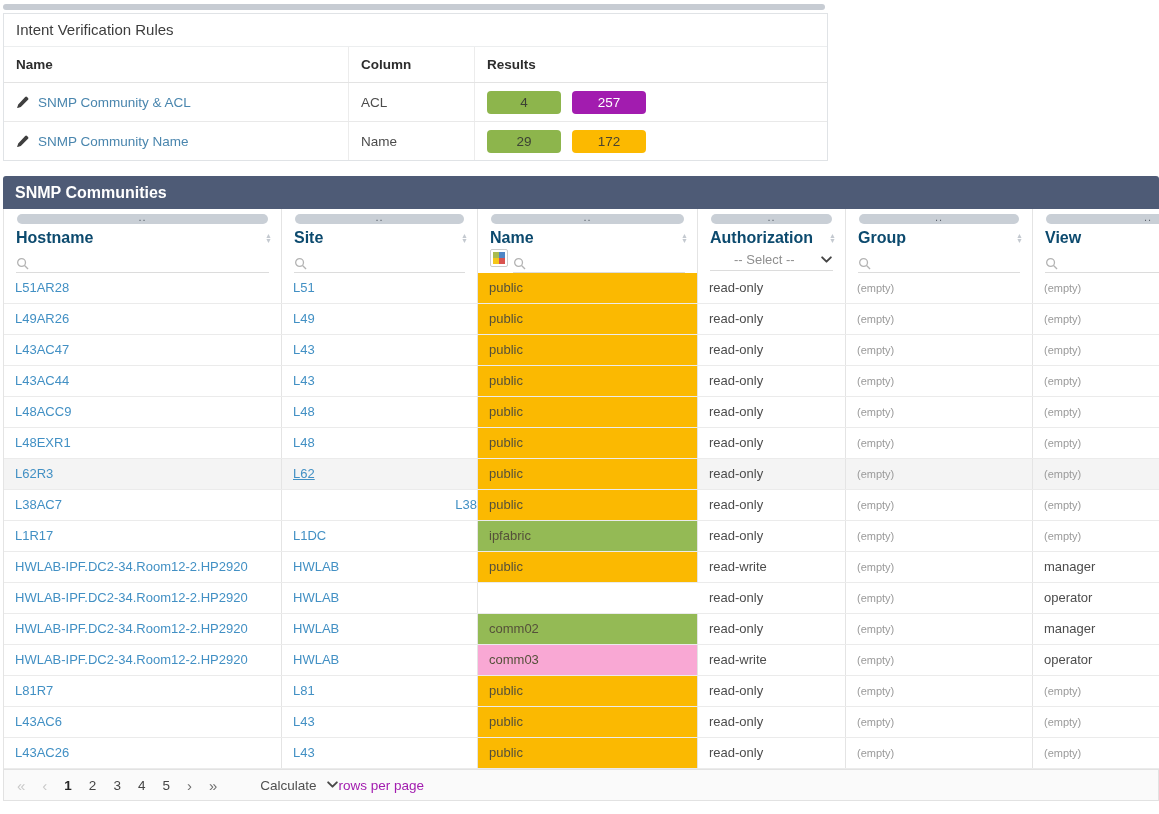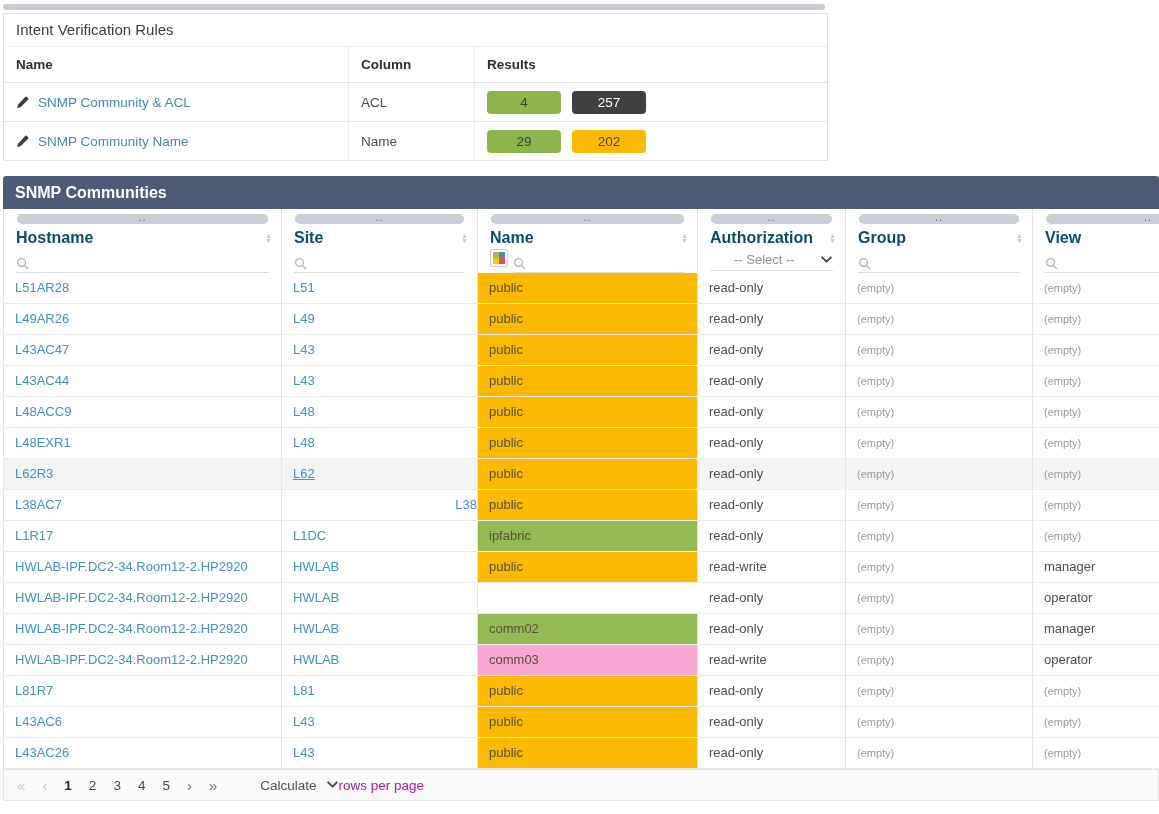--- a/index.html
+++ b/index.html
@@ -92,38 +92,38 @@
               <path d="M11.3 1.2a1.6 1.6 0 0 1 2.3 0l1.2 1.2a1.6 1.6 0 0 1 0 2.3l-8.9 8.9-3.9 1.2a.4.4 0 0 1-.5-.5l1.2-3.9z"></path>
             </svg>
       </span>
       <a class="rule-name">SNMP Community &amp; ACL</a>
     </div>
     <div class="c1-w-col">
           <span class="c1-colval">ACL</span>
         </div>
     <div class="c1-w-res">
       <span class="badge" style="background: rgb(141, 181, 76); color: rgb(60, 66, 52);">4</span>
-      <span class="badge" style="background: #404040; color: rgb(255, 255, 255);">257</span>
+      <span class="badge" style="background: #a21caf; color: rgb(255, 255, 255);">257</span>
     </div>
   </div>
       <div class="c1-row">
     <div class="c1-w-name">
       <span class="pencil">
         <svg width="13" height="13" viewBox="0 0 16 16" fill="#3f3f3f">
               <path d="M11.3 1.2a1.6 1.6 0 0 1 2.3 0l1.2 1.2a1.6 1.6 0 0 1 0 2.3l-8.9 8.9-3.9 1.2a.4.4 0 0 1-.5-.5l1.2-3.9z"></path>
             </svg>
       </span>
       <a class="rule-name">SNMP Community Name</a>
     </div>
     <div class="c1-w-col">
           <span class="c1-colval">Name</span>
         </div>
     <div class="c1-w-res">
       <span class="badge" style="background: rgb(141, 181, 76); color: rgb(60, 66, 52);">29</span>
-      <span class="badge" style="background: rgb(252, 185, 0); color: rgb(74, 68, 48);">202</span>
+      <span class="badge" style="background: rgb(252, 185, 0); color: rgb(74, 68, 48);">172</span>
     </div>
   </div>
     </div>
 </div>
 
 <div class="panel">
   <div class="panel-hd">SNMP Communities</div>
   <div class="clip">
     <div class="thead" id="snmp-thead">
         <div class="col" style="width: 278px;">

